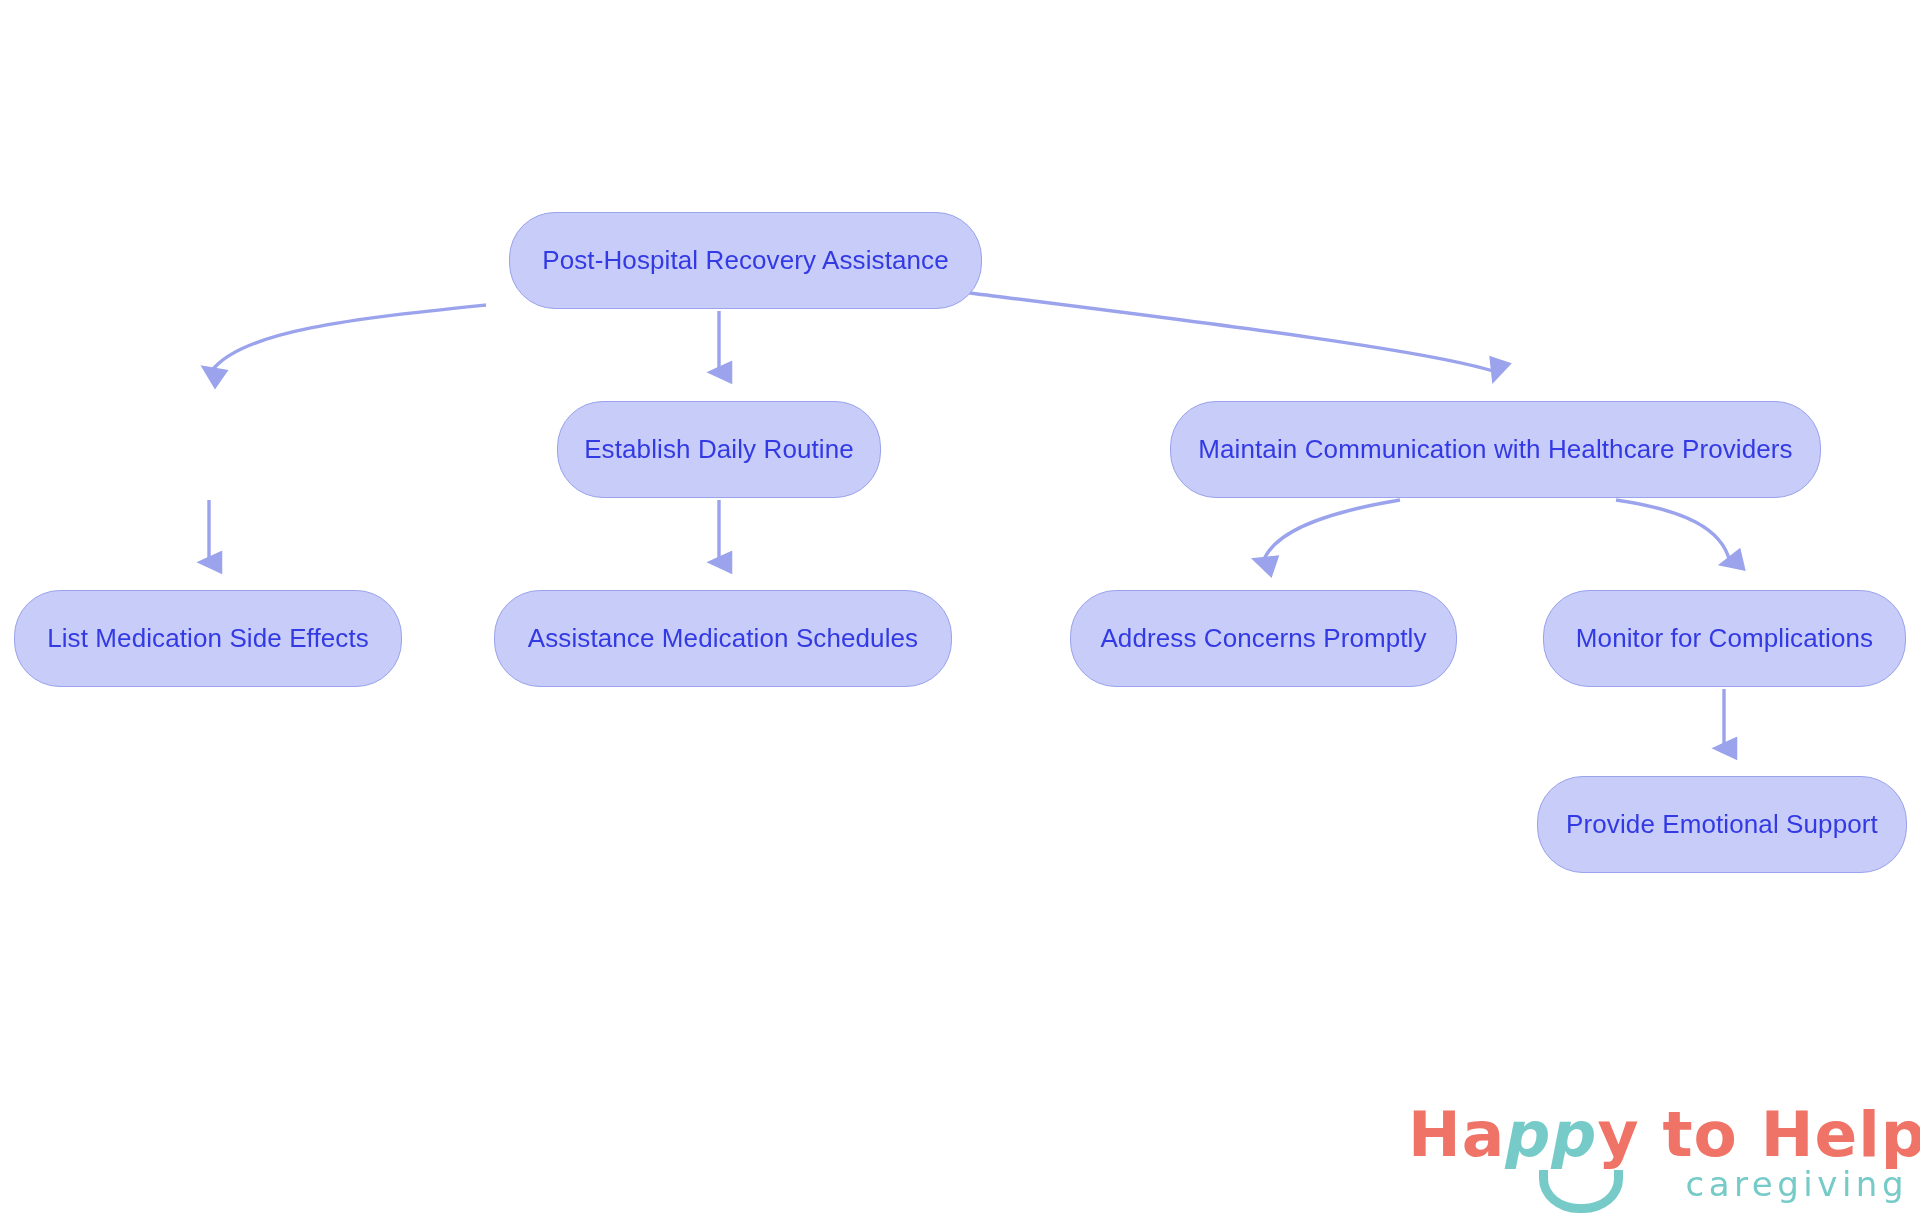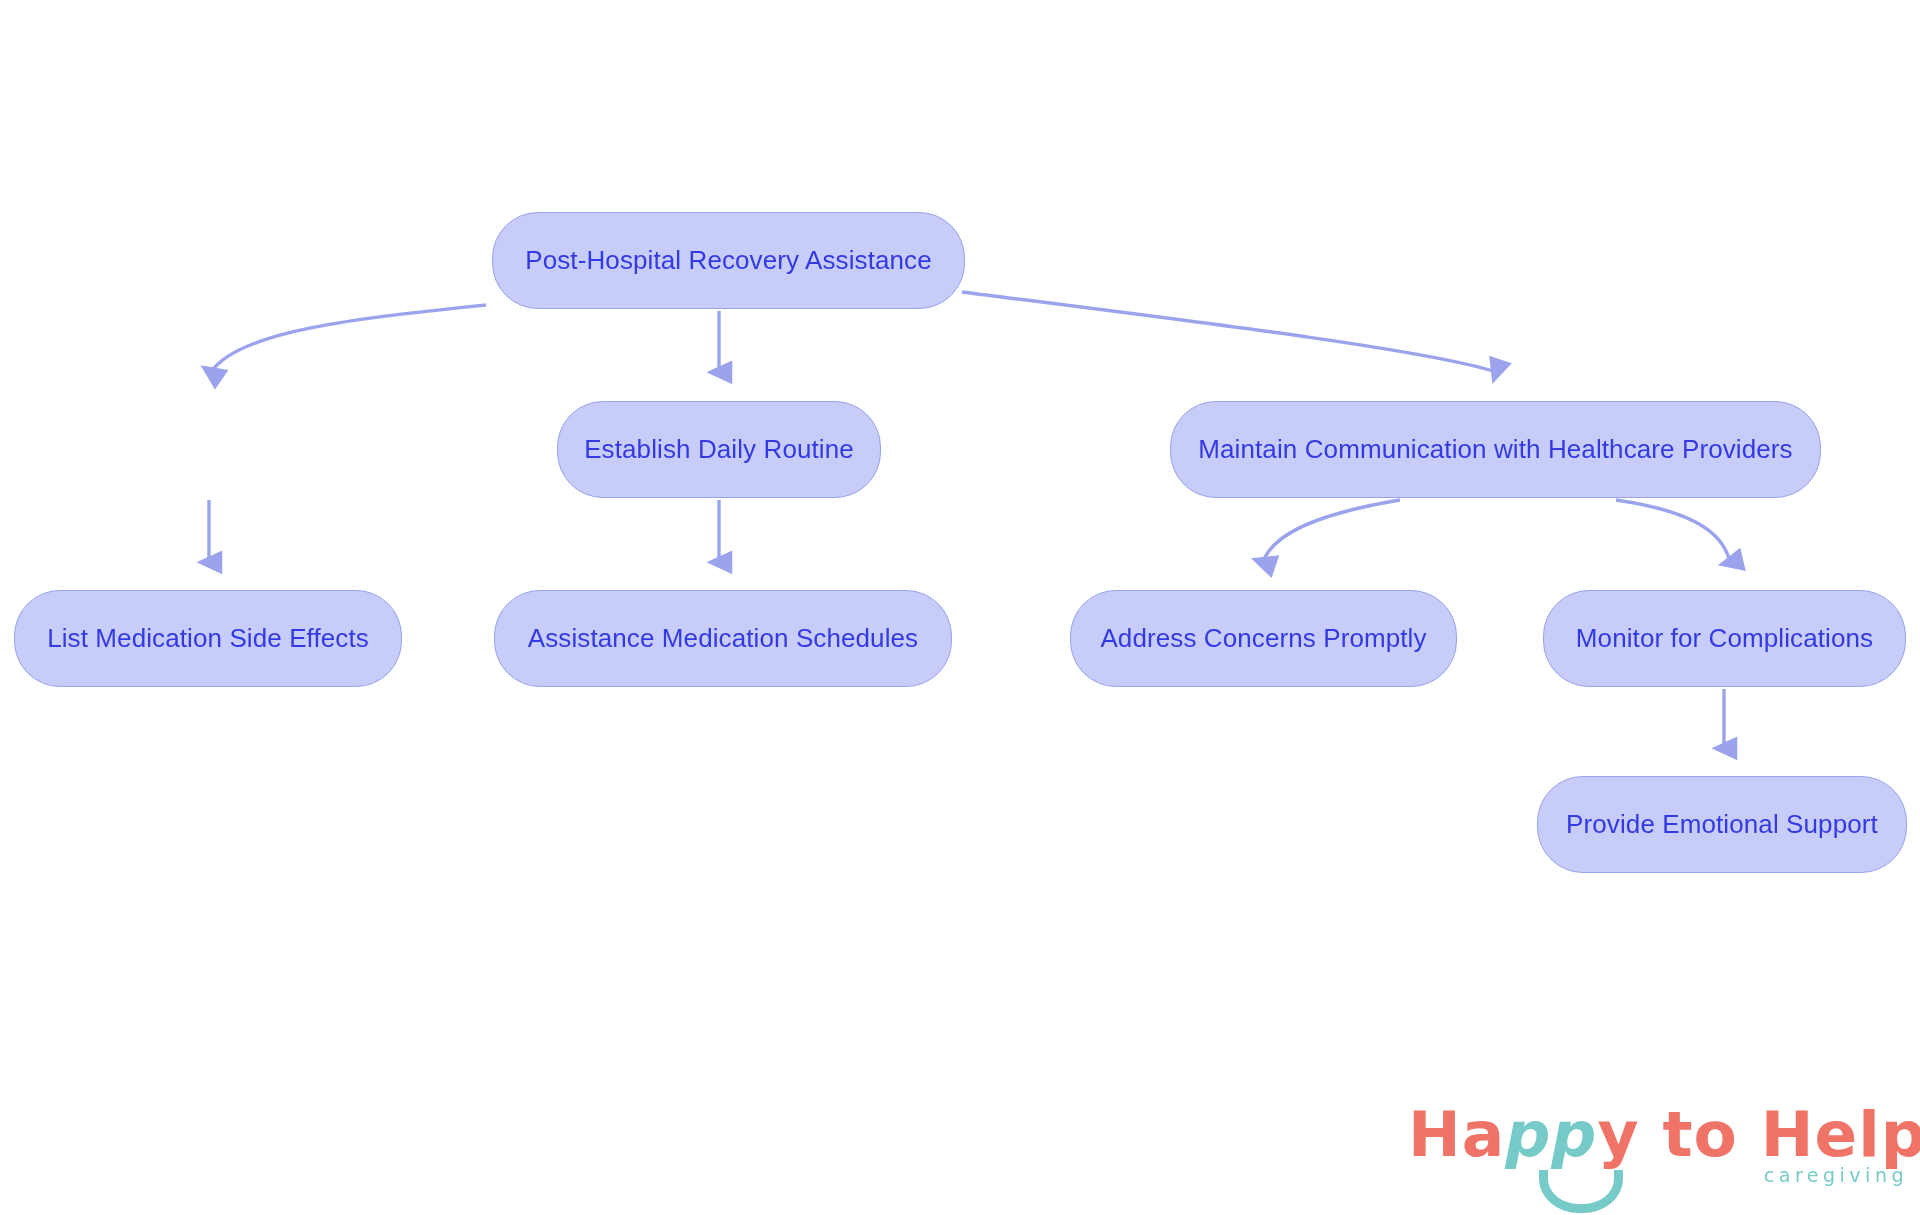--- a/index.html
+++ b/index.html
@@ -41,21 +41,21 @@
     font-weight: 400;
     letter-spacing: 0.1px;
     line-height: 1.2;
     padding: 0 22px;
     white-space: nowrap;
   }
   .node-label {
     display: block;
   }
   
-  #node-root          { left: 492px;  top: 212px; width: 473px;  height: 97px; }
+  #node-root          { left: 509px;  top: 212px; width: 473px;  height: 97px; }
   #node-educate       { left: 36px;   top: 401px; width: 349px;  height: 97px; }
   #node-routine       { left: 557px;  top: 401px; width: 324px;  height: 97px; }
   #node-maintain      { left: 1170px; top: 401px; width: 651px;  height: 97px; }
   #node-sideeffects   { left: 14px;   top: 590px; width: 388px;  height: 97px; }
   #node-schedules     { left: 494px;  top: 590px; width: 458px;  height: 97px; }
   #node-concerns      { left: 1070px; top: 590px; width: 387px;  height: 97px; }
   #node-complications { left: 1543px; top: 590px; width: 363px;  height: 97px; }
   #node-emotional     { left: 1537px; top: 776px; width: 370px;  height: 97px; }
 
   
@@ -90,21 +90,21 @@
     border: 9px solid #76cbc9;
     border-top: none;
     border-bottom-left-radius: 40px 34px;
     border-bottom-right-radius: 40px 34px;
   }
   .logo-tagline {
     position: absolute;
     right: 0;
     top: 66px;
     font-family: "DejaVu Sans", sans-serif;
-    font-size: 19px;
+    font-size: 34px;
     font-weight: 400;
     letter-spacing: 4.5px;
     color: #76cbc9;
     white-space: nowrap;
     text-align: center;
   }
 </style>
 </head>
 <body>
 

